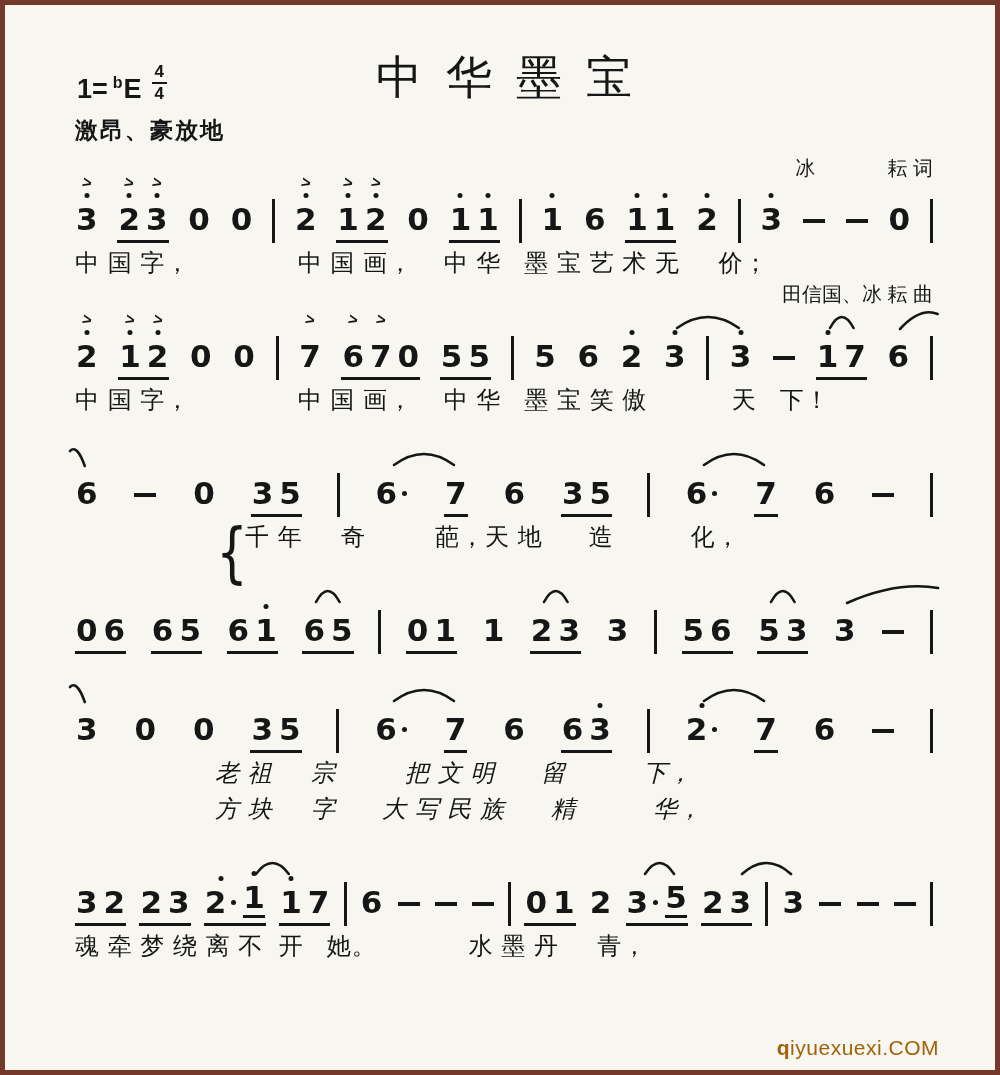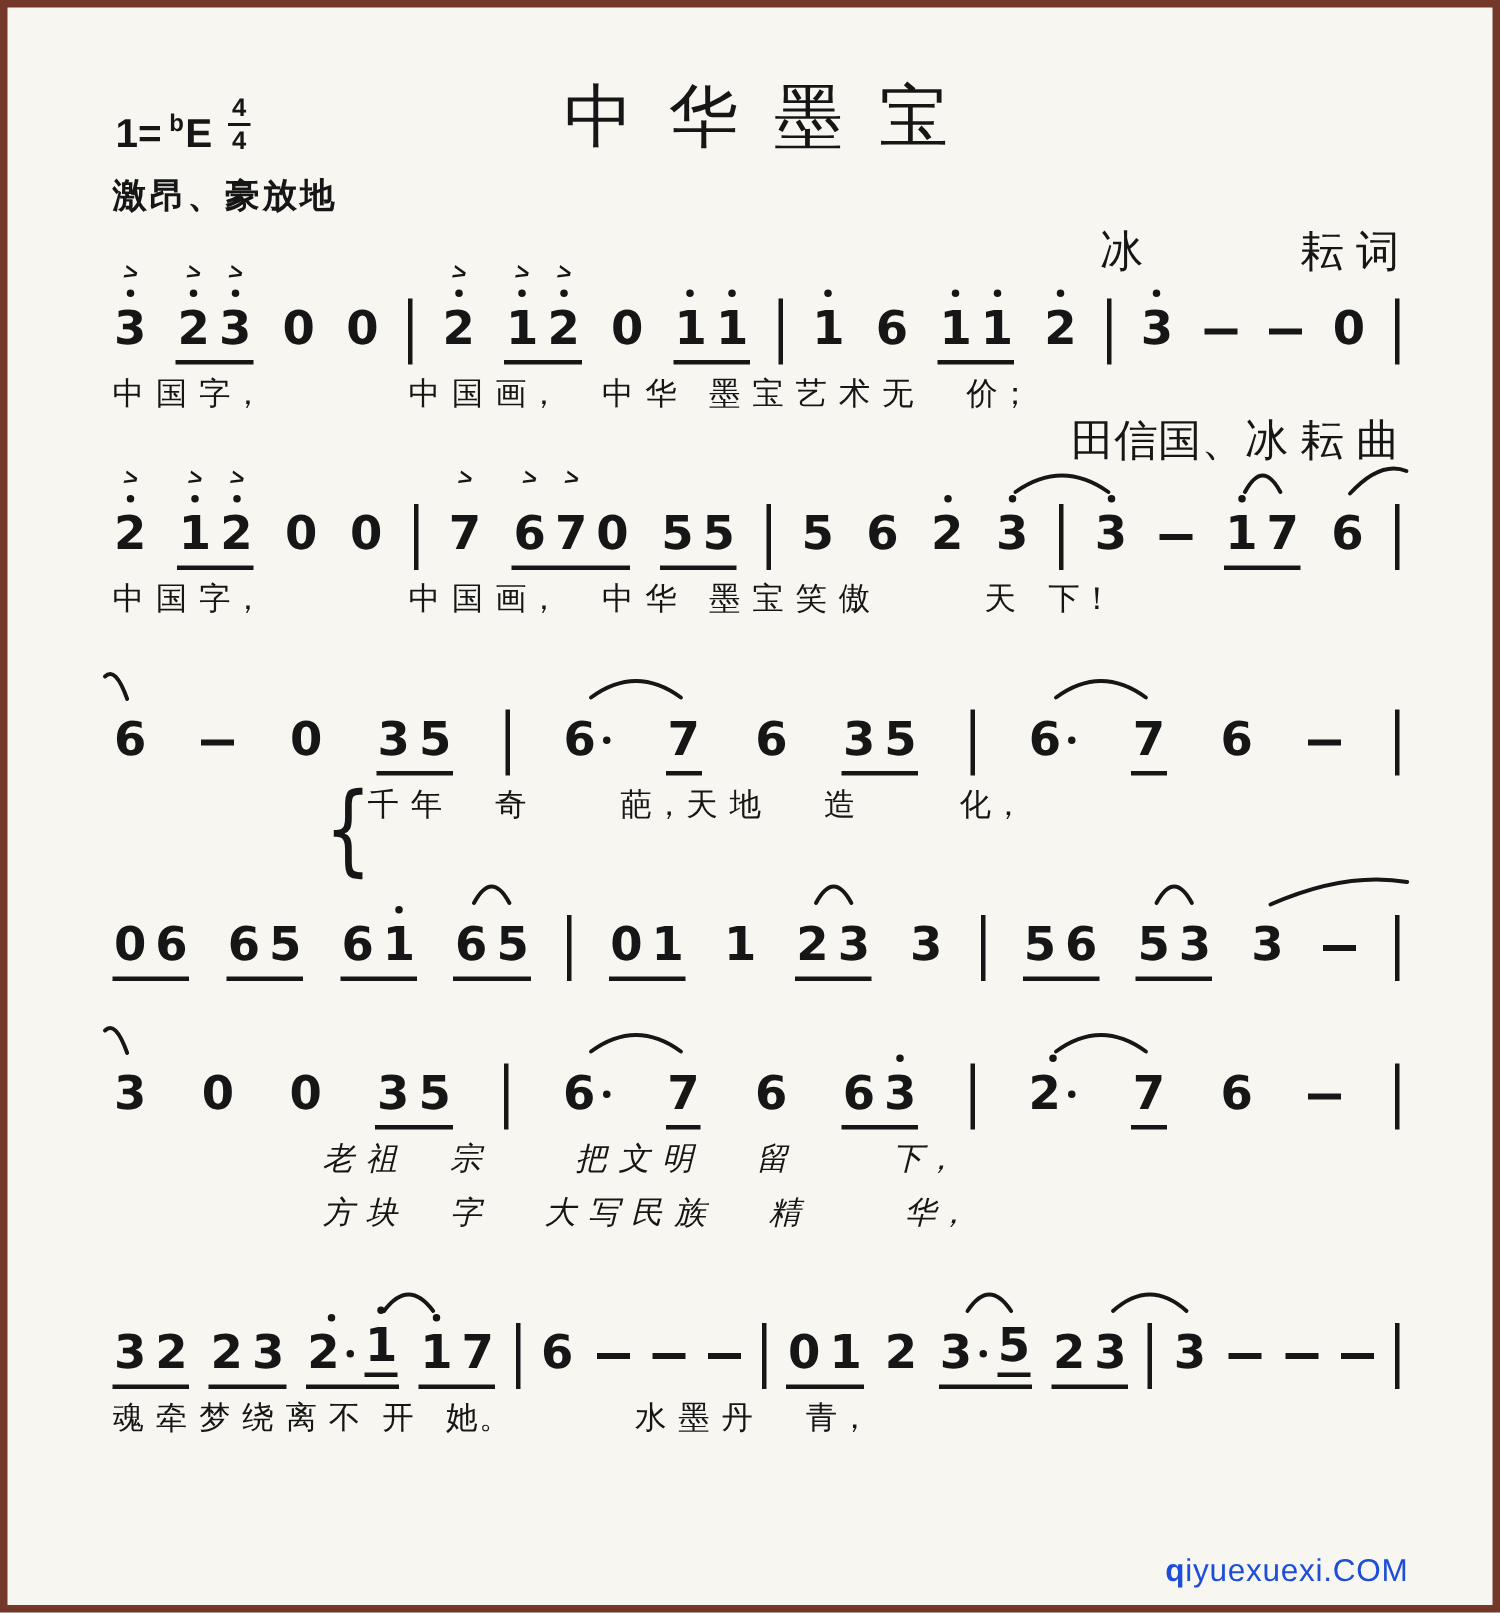--- a/index.html
+++ b/index.html
@@ -14,21 +14,21 @@
   
   .header{position:relative;height:128px;}
   .keysig{position:absolute;left:2px;top:24px;display:flex;align-items:flex-end;font-weight:700;}
   .kpre,.knote{font-size:27px;line-height:1;}
   .flat{font-size:16px;line-height:1;margin:0 1px 12px 5px;}
   .frac{display:inline-flex;flex-direction:column;align-items:center;margin:0 0 0 10px;font-size:17px;font-weight:700;line-height:1.05;}
   .frac .ft{border-bottom:2px solid #161616;padding:0 3px 1px;}
   .frac .fb{padding-top:1px;}
   .title{position:absolute;left:50%;top:8px;transform:translateX(-50%);
     font-size:46px;font-weight:400;letter-spacing:24px;padding-left:24px;white-space:nowrap;}
-  .credits{position:absolute;right:0;top:24px;font-size:29px;line-height:42px;text-align:right;white-space:pre;}
+  .credits{position:absolute;right:0;top:24px;font-size:20px;line-height:42px;text-align:right;white-space:pre;}
   .tempo{position:absolute;left:0;top:76px;font-size:23px;font-weight:700;letter-spacing:2px;}
 
   
   .sys{margin-top:23px;}
   .sys.first{margin-top:0;}
   .notes-row{position:relative;display:flex;justify-content:space-between;align-items:flex-end;padding-top:32px;}
   .cell{display:inline-flex;align-items:flex-end;gap:6px;padding:0 1px 5px;border-bottom:3px solid transparent;}
   .cell.beamed{border-bottom-color:#161616;}
   .note{position:relative;display:inline-flex;align-items:flex-end;}
   .note.u16{border-bottom:3px solid #161616;padding-bottom:2px;}
@@ -36,21 +36,21 @@
   .dash .digit{width:22px;height:4px;background:#161616;margin-bottom:12px;}
   .accmark{position:absolute;top:-30px;left:50%;transform:translateX(-50%) rotate(14deg);font-size:16px;font-weight:700;}
   .hidot{position:absolute;top:-11px;left:50%;transform:translateX(-50%);width:5px;height:5px;border-radius:50%;background:#161616;}
   .augdot{width:5px;height:5px;border-radius:50%;background:#161616;margin:0 1px 13px 5px;}
   .barline{width:3px;height:44px;background:#161616;}
   .arc{position:absolute;top:5px;height:24px;overflow:visible;}
   .arc path{fill:none;stroke:#161616;stroke-width:2.6;stroke-linecap:round;}
 
   
   .lyrics{position:relative;margin-top:2px;}
-  .lyric{font-size:21px;line-height:36px;white-space:pre;letter-spacing:1px;}
+  .lyric{font-size:24px;line-height:36px;white-space:pre;letter-spacing:1px;}
   .brace{position:absolute;top:-4px;font-size:66px;line-height:76px;font-family:"DejaVu Sans",sans-serif;transform:scaleX(0.75);}
 
   .watermark{position:absolute;right:56px;bottom:10px;font-size:21px;letter-spacing:0.5px;}
   .watermark::first-letter{font-weight:700;}
 </style>
 </head>
 <body style="border-color: rgb(116, 56, 42); background: rgb(247, 246, 241);">
 
 <div class="page">
   <div class="header">
@@ -720,14 +720,14 @@
           <svg class="arc" width="53.015625" height="24" style="left: 665.305px;">
             <path d="M2 19 Q 26.5078125 -3 51.015625 19"></path>
           </svg>
         </div>
         <div class="lyrics">
           <div class="lyric">魂 牵 梦 绕 离 不  开   她。            水 墨 丹     青，</div>
         </div>
       </div>
     </div>
 
-  <div class="watermark" style="color: #1d4ed8;">qiyuexuexi.COM</div>
+  <div class="watermark" style="color: #a16207;">qiyuexuexi.COM</div>
 </div>
 
 </body></html>

